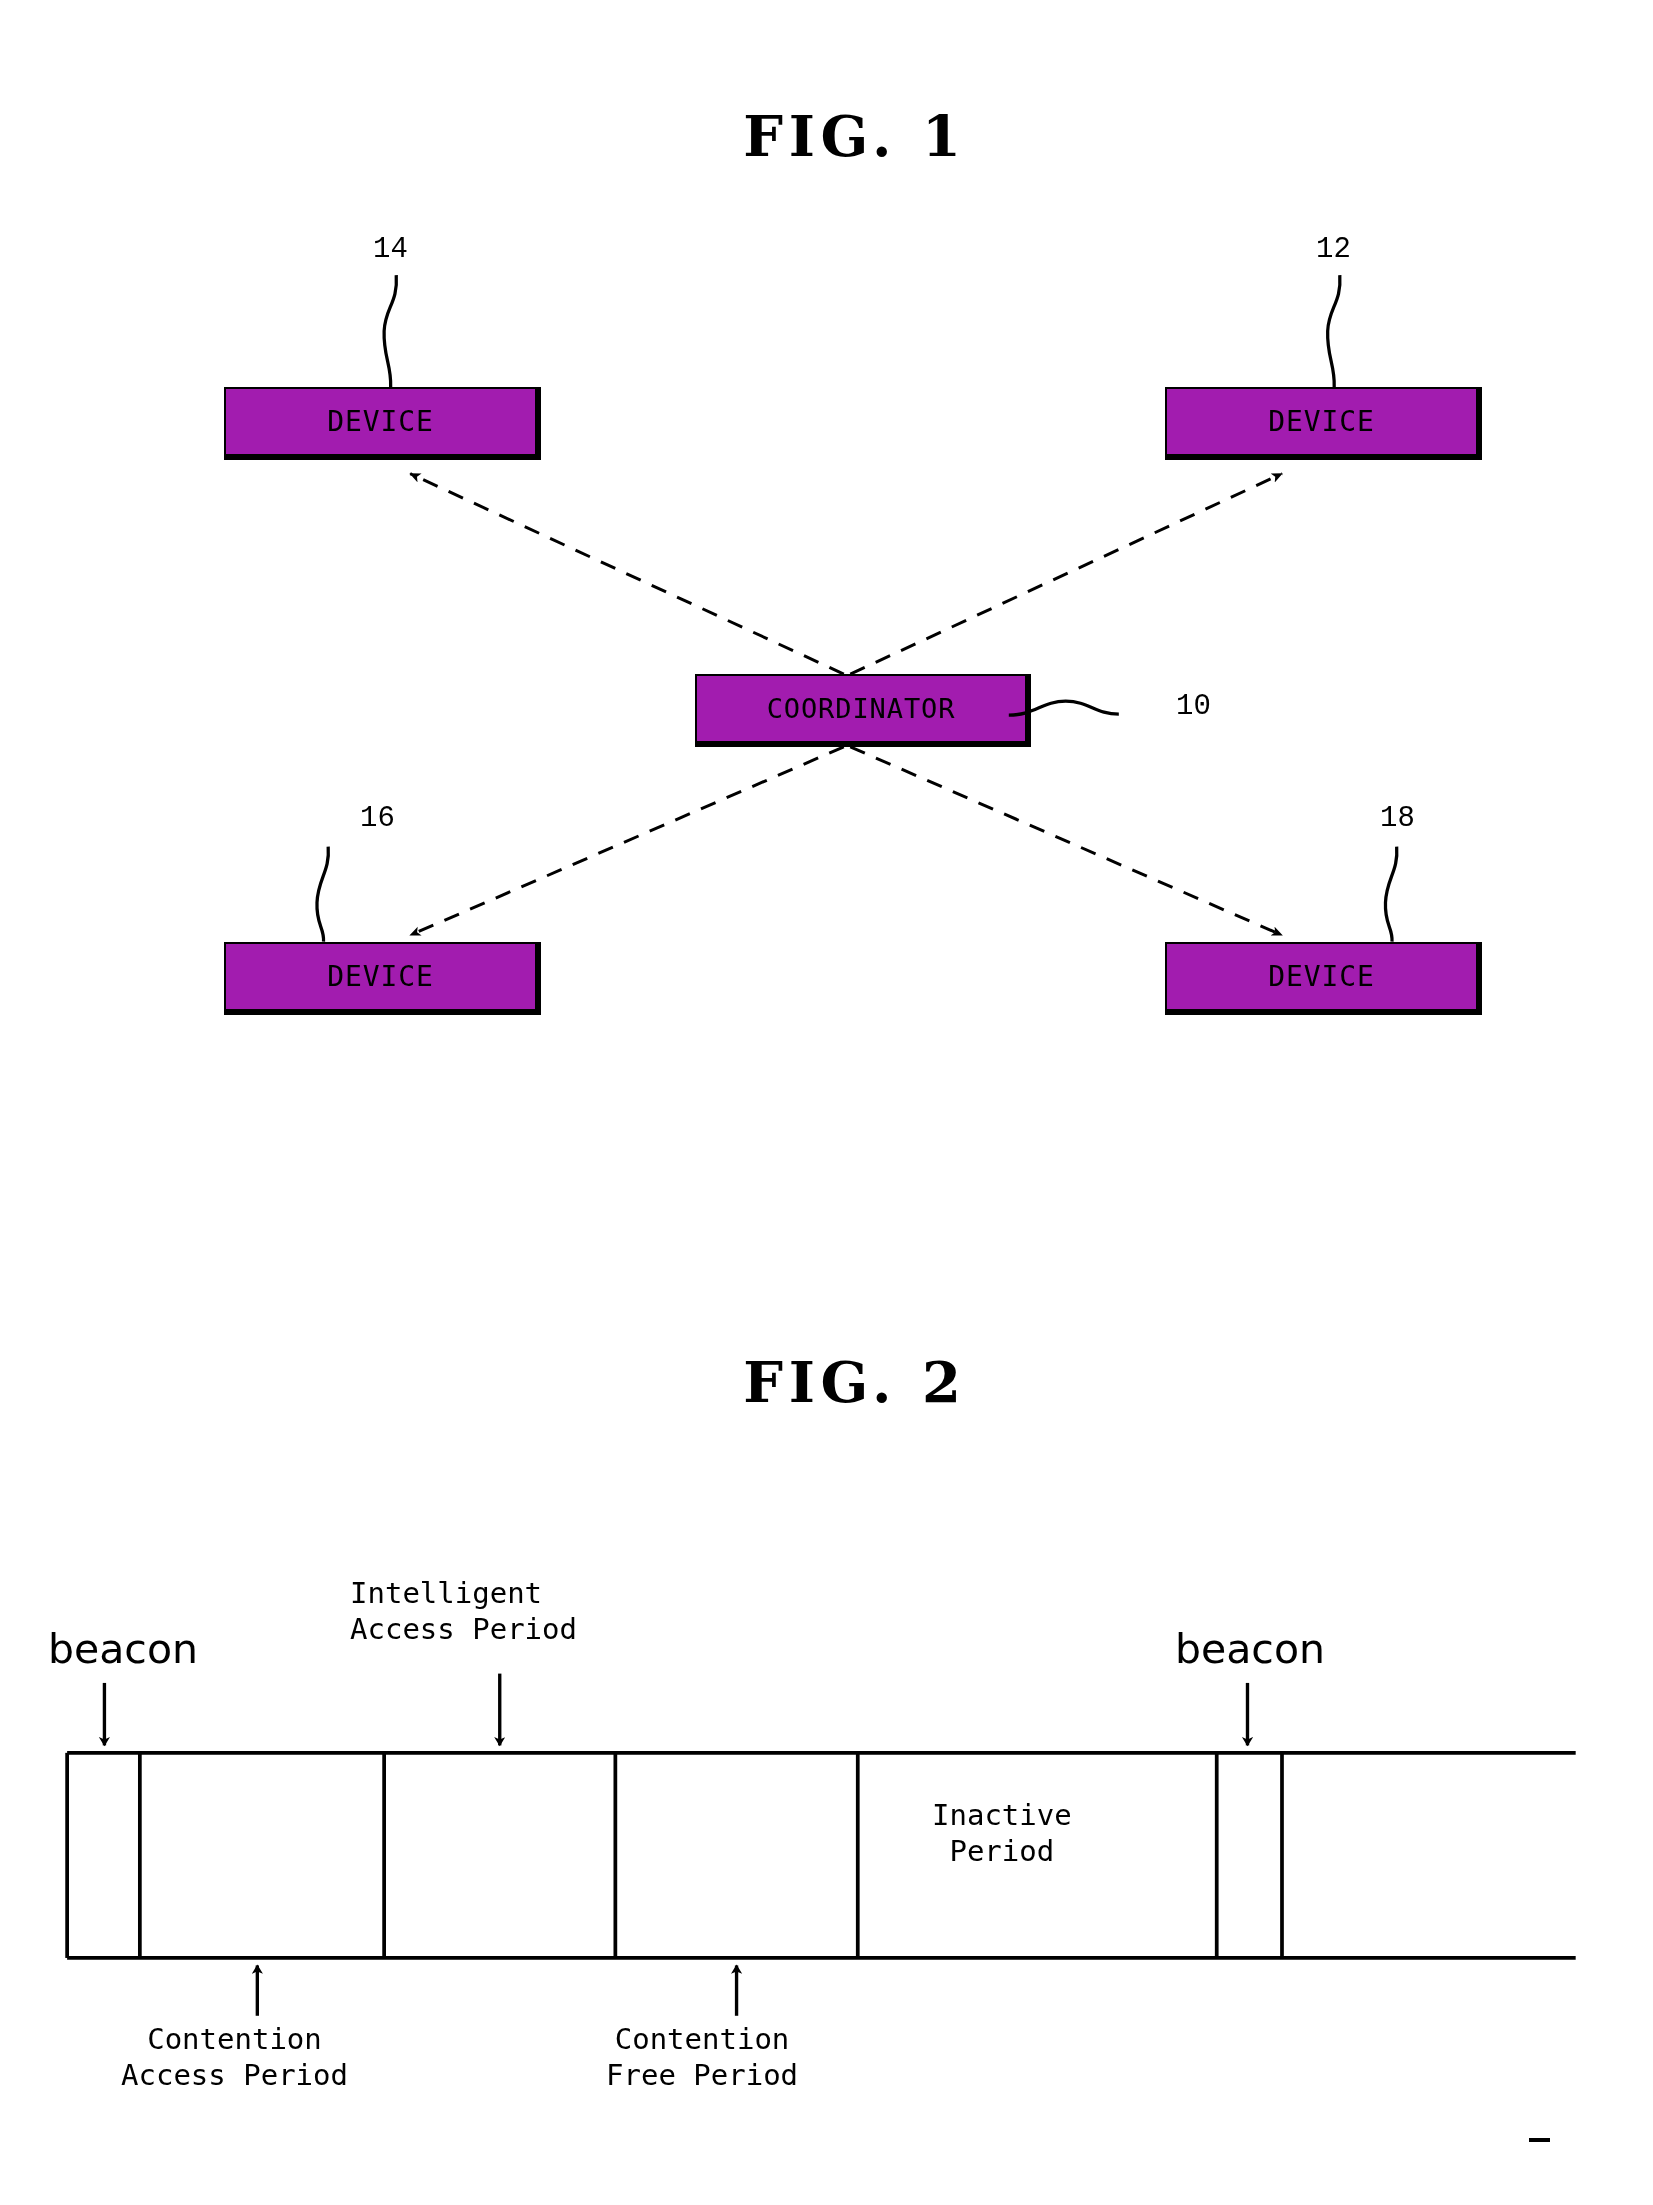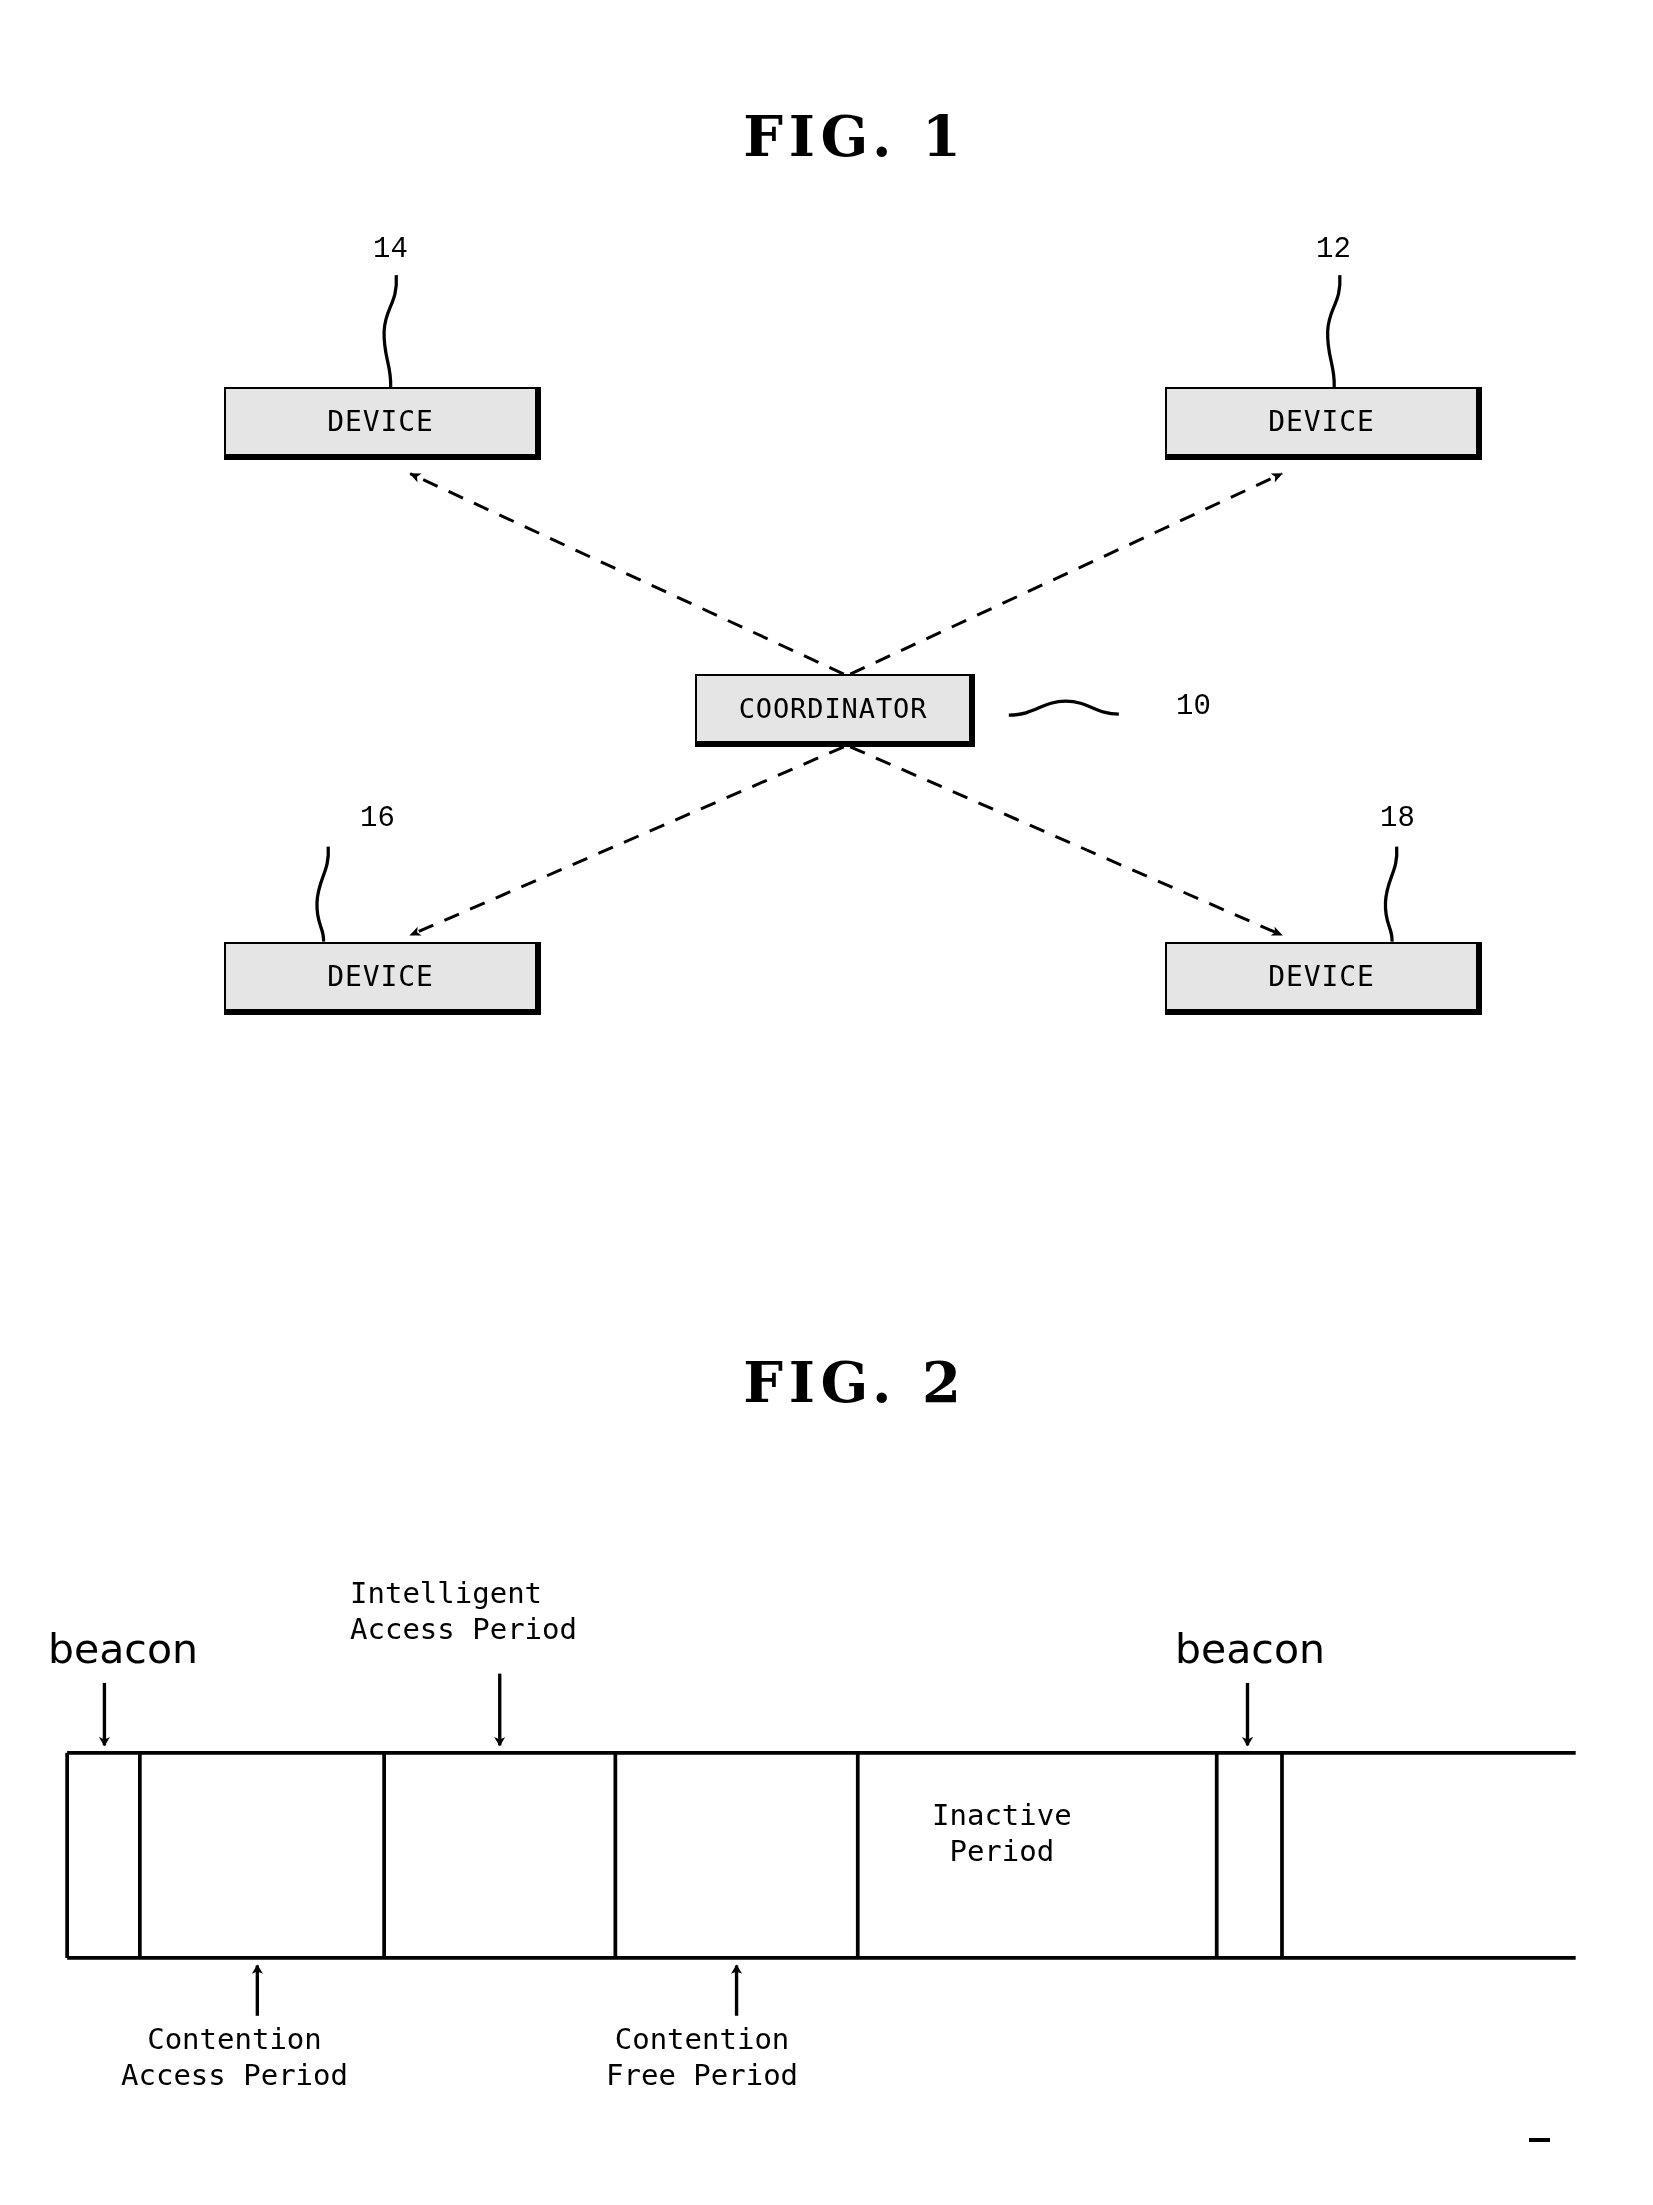--- a/index.html
+++ b/index.html
@@ -35,37 +35,37 @@
   }
   #fig1-title { top: 103px; }
   #fig2-title { top: 1305px; margin-top: 44px; }
 
   
   .node-box {
     position: absolute;
     border: 2.8px solid #000;
     border-bottom-width: 6.5px;
     border-right-width: 6.5px;
-    background: #e5e5e5;
+    background: #a21caf;
     display: flex;
     align-items: center;
     justify-content: center;
     font-family: "DejaVu Sans Mono", monospace;
     font-size: 28px;
     letter-spacing: 0.9px;
     box-sizing: border-box;
   }
   .device-box { width: 317px; height: 73px; }
   #device-14 { left: 224px; top: 387px; }
   #device-12 { left: 1165px; top: 387px; }
   #device-16 { left: 224px; top: 942px; }
   #device-18 { left: 1165px; top: 942px; }
   #coordinator {
     left: 695px; top: 674px;
-    width: 280px; height: 73px;
+    width: 336px; height: 73px;
     font-size: 27px;
   }
 
   .ref-num {
     position: absolute;
     font-family: Liberation Mono, monospace;
     font-size: 29px;
   }
   #ref-14 { left: 373px; top: 233px; }
   #ref-12 { left: 1316px; top: 233px; }

